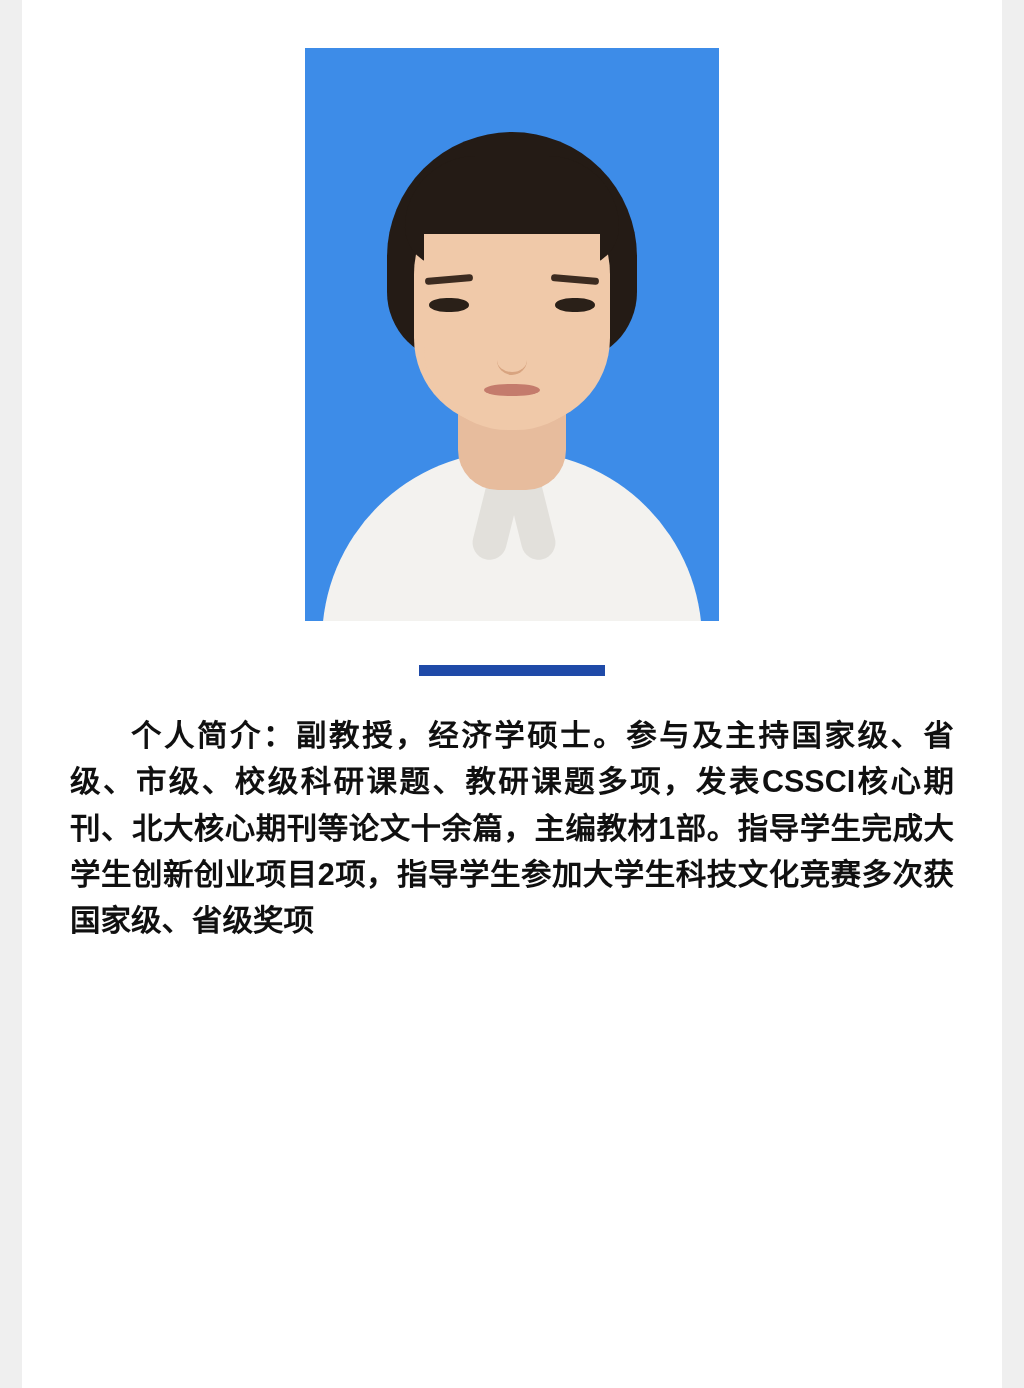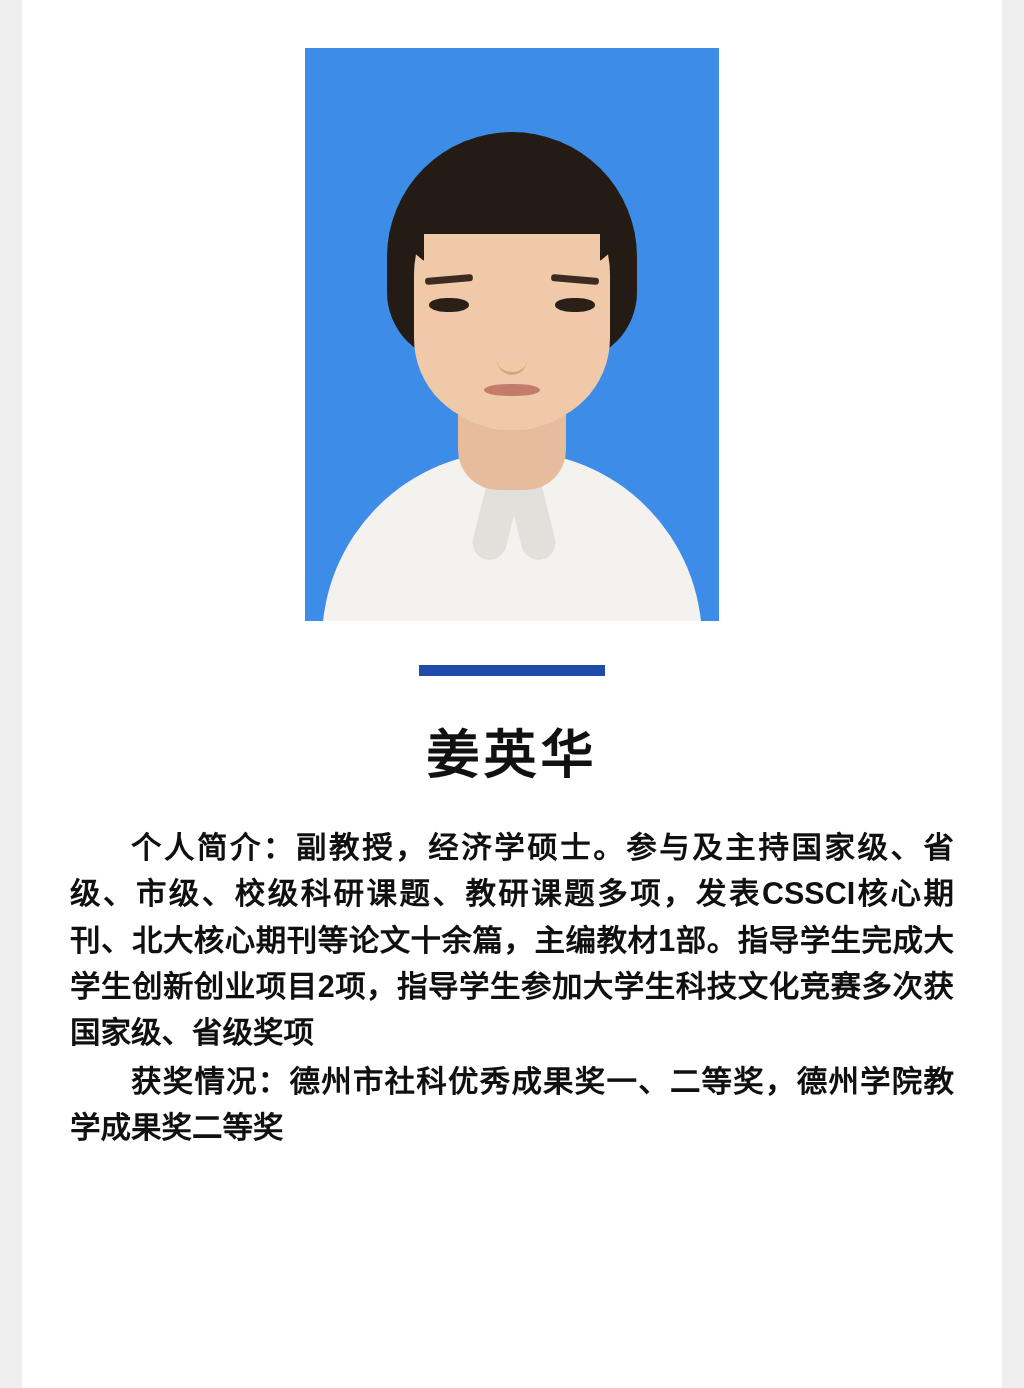--- a/index.html
+++ b/index.html
@@ -230,21 +230,19 @@
         <div class="eye-r"></div>
         <div class="nose"></div>
         <div class="mouth"></div>
       </div>
     </div>
 
     <div class="rule-wrap">
       <div class="rule"></div>
     </div>
 
-    <div class="name">姜英华</div>
 
     <div class="body-text">
       <p>个人简介：副教授，经济学硕士。参与及主持国家级、省级、市级、校级科研课题、教研课题多项，发表CSSCI核心期刊、北大核心期刊等论文十余篇，主编教材1部。指导学生完成大学生创新创业项目2项，指导学生参加大学生科技文化竞赛多次获国家级、省级奖项</p>
-      <p>获奖情况：德州市社科优秀成果奖一、二等奖，德州学院教学成果奖二等奖</p>
     </div>
 
   </div>
 </div>
 
 </body></html>

